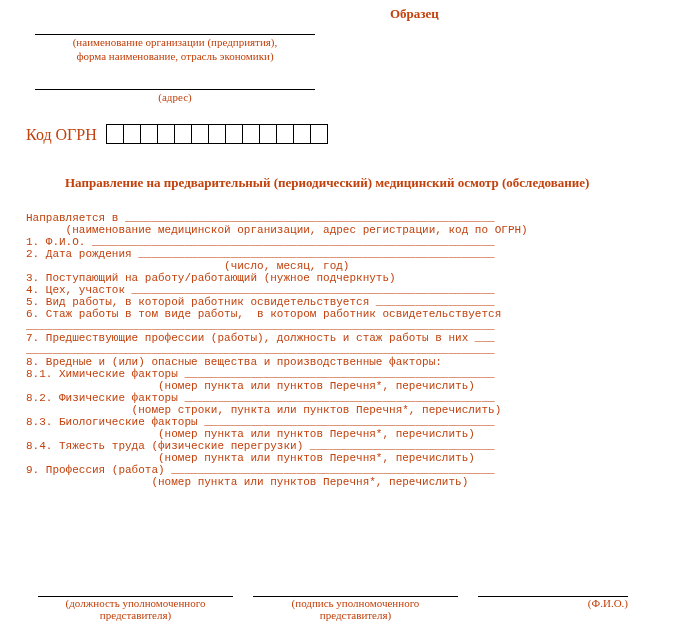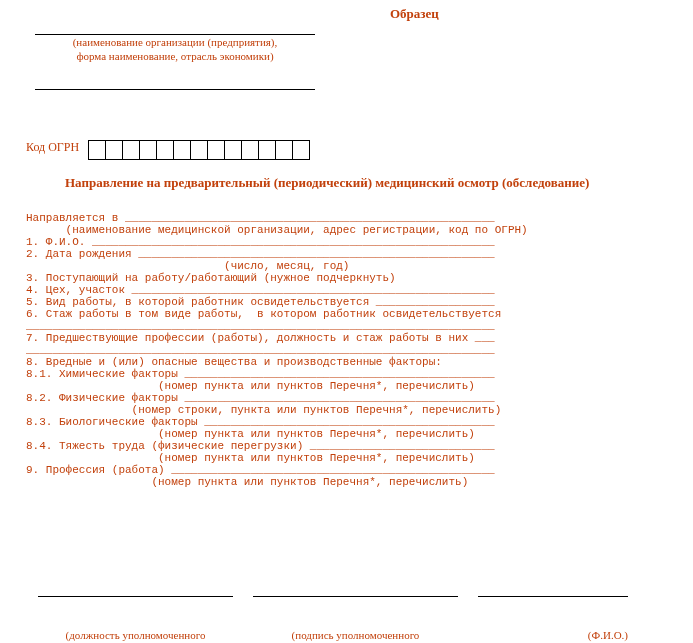--- a/index.html
+++ b/index.html
@@ -41,24 +41,24 @@
   }
   .caption {
     font-size: 11px;
     line-height: 13px;
     margin-top: 1px;
     text-align: center;
   }
   .ogrn-row {
     position: absolute;
     left: 26px;
-    top: 140px;
+    top: 124px;
     display: flex;
-    align-items: flex-start;
-    font-size: 12px;
+    align-items: flex-end;
+    font-size: 16px;
   }
   .ogrn-label {
     margin-right: 10px;
   }
   .ogrn-boxes {
     display: flex;
   }
   .ogrn-box {
     width: 18px;
     height: 20px;
@@ -94,21 +94,20 @@
   .footer-lines {
     display: flex;
     gap: 20px;
   }
   .foot-col {
     text-align: center;
   }
   .foot-col .lbl {
     font-size: 11px;
     line-height: 12px;
-    margin-top: 32px;
   }
   .foot-line {
     border-bottom: 1px solid #000;
     height: 14px;
   }
   .foot-w1 { width: 195px; }
   .foot-w2 { width: 205px; }
   .foot-w3 { width: 150px; text-align: right; }
 </style>
 </head>
@@ -117,20 +116,21 @@
 <div class="page">
 
   <div class="heading-right">Образец</div>
 
   <div class="org-block">
     <div class="blank-line"></div>
     <div class="caption">(наименование организации (предприятия),</div>
     <div class="caption">форма наименование, отрасль экономики)</div>
     <div style="height:12px;"></div>
     <div class="blank-line"></div>
+    <div class="caption">(адрес)</div>
   </div>
 
   <div class="ogrn-row">
     <span class="ogrn-label">Код ОГРН</span>
     <span class="ogrn-boxes" id="ogrn-boxes">
         <span class="ogrn-box"></span>
         <span class="ogrn-box"></span>
         <span class="ogrn-box"></span>
         <span class="ogrn-box"></span>
         <span class="ogrn-box"></span>

